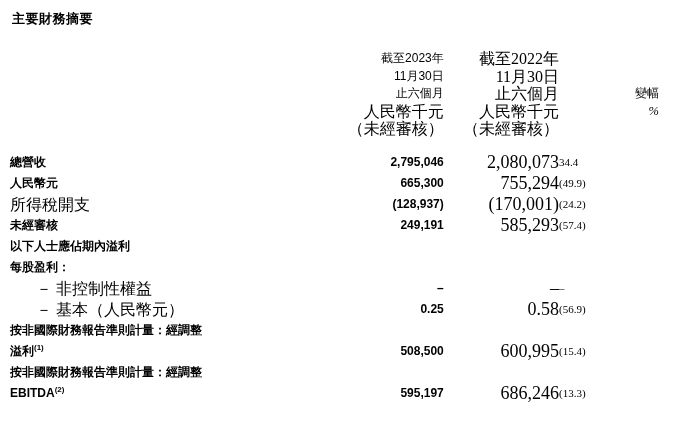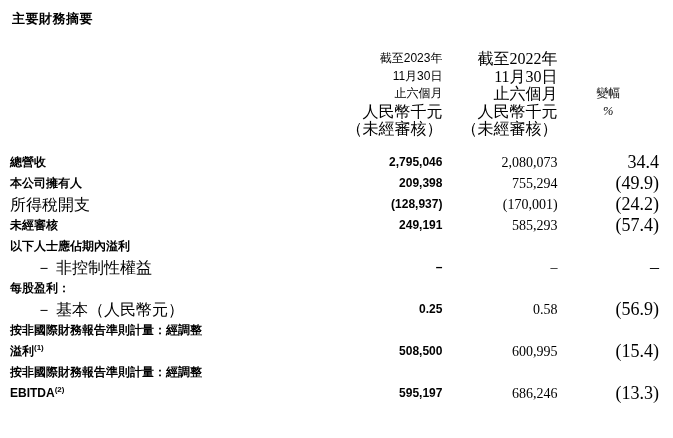--- a/index.html
+++ b/index.html
@@ -50,21 +50,21 @@
     line-height: 17.5px;
     padding-right: 4px;
     white-space: nowrap;
   }
   .hdr-cell .light {
     font-family: "Liberation Serif", "DejaVu Serif", serif;
     font-weight: normal;
     font-size: 16px;
   }
   .hdr-chg {
-    text-align: center;
+    text-align: right;
     font-family: "Liberation Sans", sans-serif;
     font-weight: bold;
     font-size: 12px;
     line-height: 17.5px;
     padding-right: 2px;
     white-space: nowrap;
   }
   .hdr-chg .ital {
     font-family: "Liberation Serif", "DejaVu Serif", serif;
     font-weight: normal;
@@ -86,32 +86,32 @@
   td.lbl.bold {
     font-family: "Liberation Sans", sans-serif;
     font-weight: bold;
     font-size: 12px;
   }
   td.lbl.indent {
     padding-left: 26px;
   }
   td.num {
     text-align: right;
-    font-size: 14px;
+    font-size: 18px;
     padding-right: 4px;
     font-family: "Liberation Serif", "DejaVu Serif", serif;
   }
   td.num.bold {
     font-family: "Liberation Sans", sans-serif;
     font-weight: bold;
     font-size: 12px;
   }
   td.chg {
-    text-align: right;
-    font-size: 18px;
+    text-align: left;
+    font-size: 11px;
     padding-right: 2px;
   }
   sup {
     font-size: 8px;
     vertical-align: super;
     line-height: 0;
   }
   .twoline td { line-height: 19px; }
 </style>
 </head>
@@ -159,22 +159,22 @@
     </thead>
     <tbody>
 
     <tr class="datarow">
           <td class="lbl bold">總營收</td>
           <td class="num bold">2,795,046</td>
           <td class="num">2,080,073</td>
           <td class="chg">34.4</td>
         </tr>
         <tr class="datarow">
-          <td class="lbl bold">本公司擁有人</td>
-          <td class="num bold">209,398</td>
+          <td class="lbl bold">人民幣元</td>
+          <td class="num bold">665,300</td>
           <td class="num">755,294</td>
           <td class="chg">(49.9)</td>
         </tr>
         <tr class="datarow">
           <td class="lbl">所得稅開支</td>
           <td class="num bold">(128,937)</td>
           <td class="num">(170,001)</td>
           <td class="chg">(24.2)</td>
         </tr>
         <tr class="datarow">
@@ -183,30 +183,30 @@
           <td class="num">585,293</td>
           <td class="chg">(57.4)</td>
         </tr>
         <tr class="datarow">
           <td class="lbl bold">以下人士應佔期內溢利</td>
           <td class="num"></td>
           <td class="num"></td>
           <td class="chg"></td>
         </tr>
         <tr class="datarow">
+          <td class="lbl bold">每股盈利：</td>
+          <td class="num"></td>
+          <td class="num"></td>
+          <td class="chg"></td>
+        </tr>
+        <tr class="datarow">
           <td class="lbl indent">－ 非控制性權益</td>
           <td class="num bold">–</td>
           <td class="num">–</td>
           <td class="chg">–</td>
-        </tr>
-        <tr class="datarow">
-          <td class="lbl bold">每股盈利：</td>
-          <td class="num"></td>
-          <td class="num"></td>
-          <td class="chg"></td>
         </tr>
         <tr class="datarow">
           <td class="lbl indent">－ 基本（人民幣元）</td>
           <td class="num bold">0.25</td>
           <td class="num">0.58</td>
           <td class="chg">(56.9)</td>
         </tr>
         <tr class="datarow twoline">
           <td class="lbl bold">
             <div>按非國際財務報告準則計量：經調整</div>

